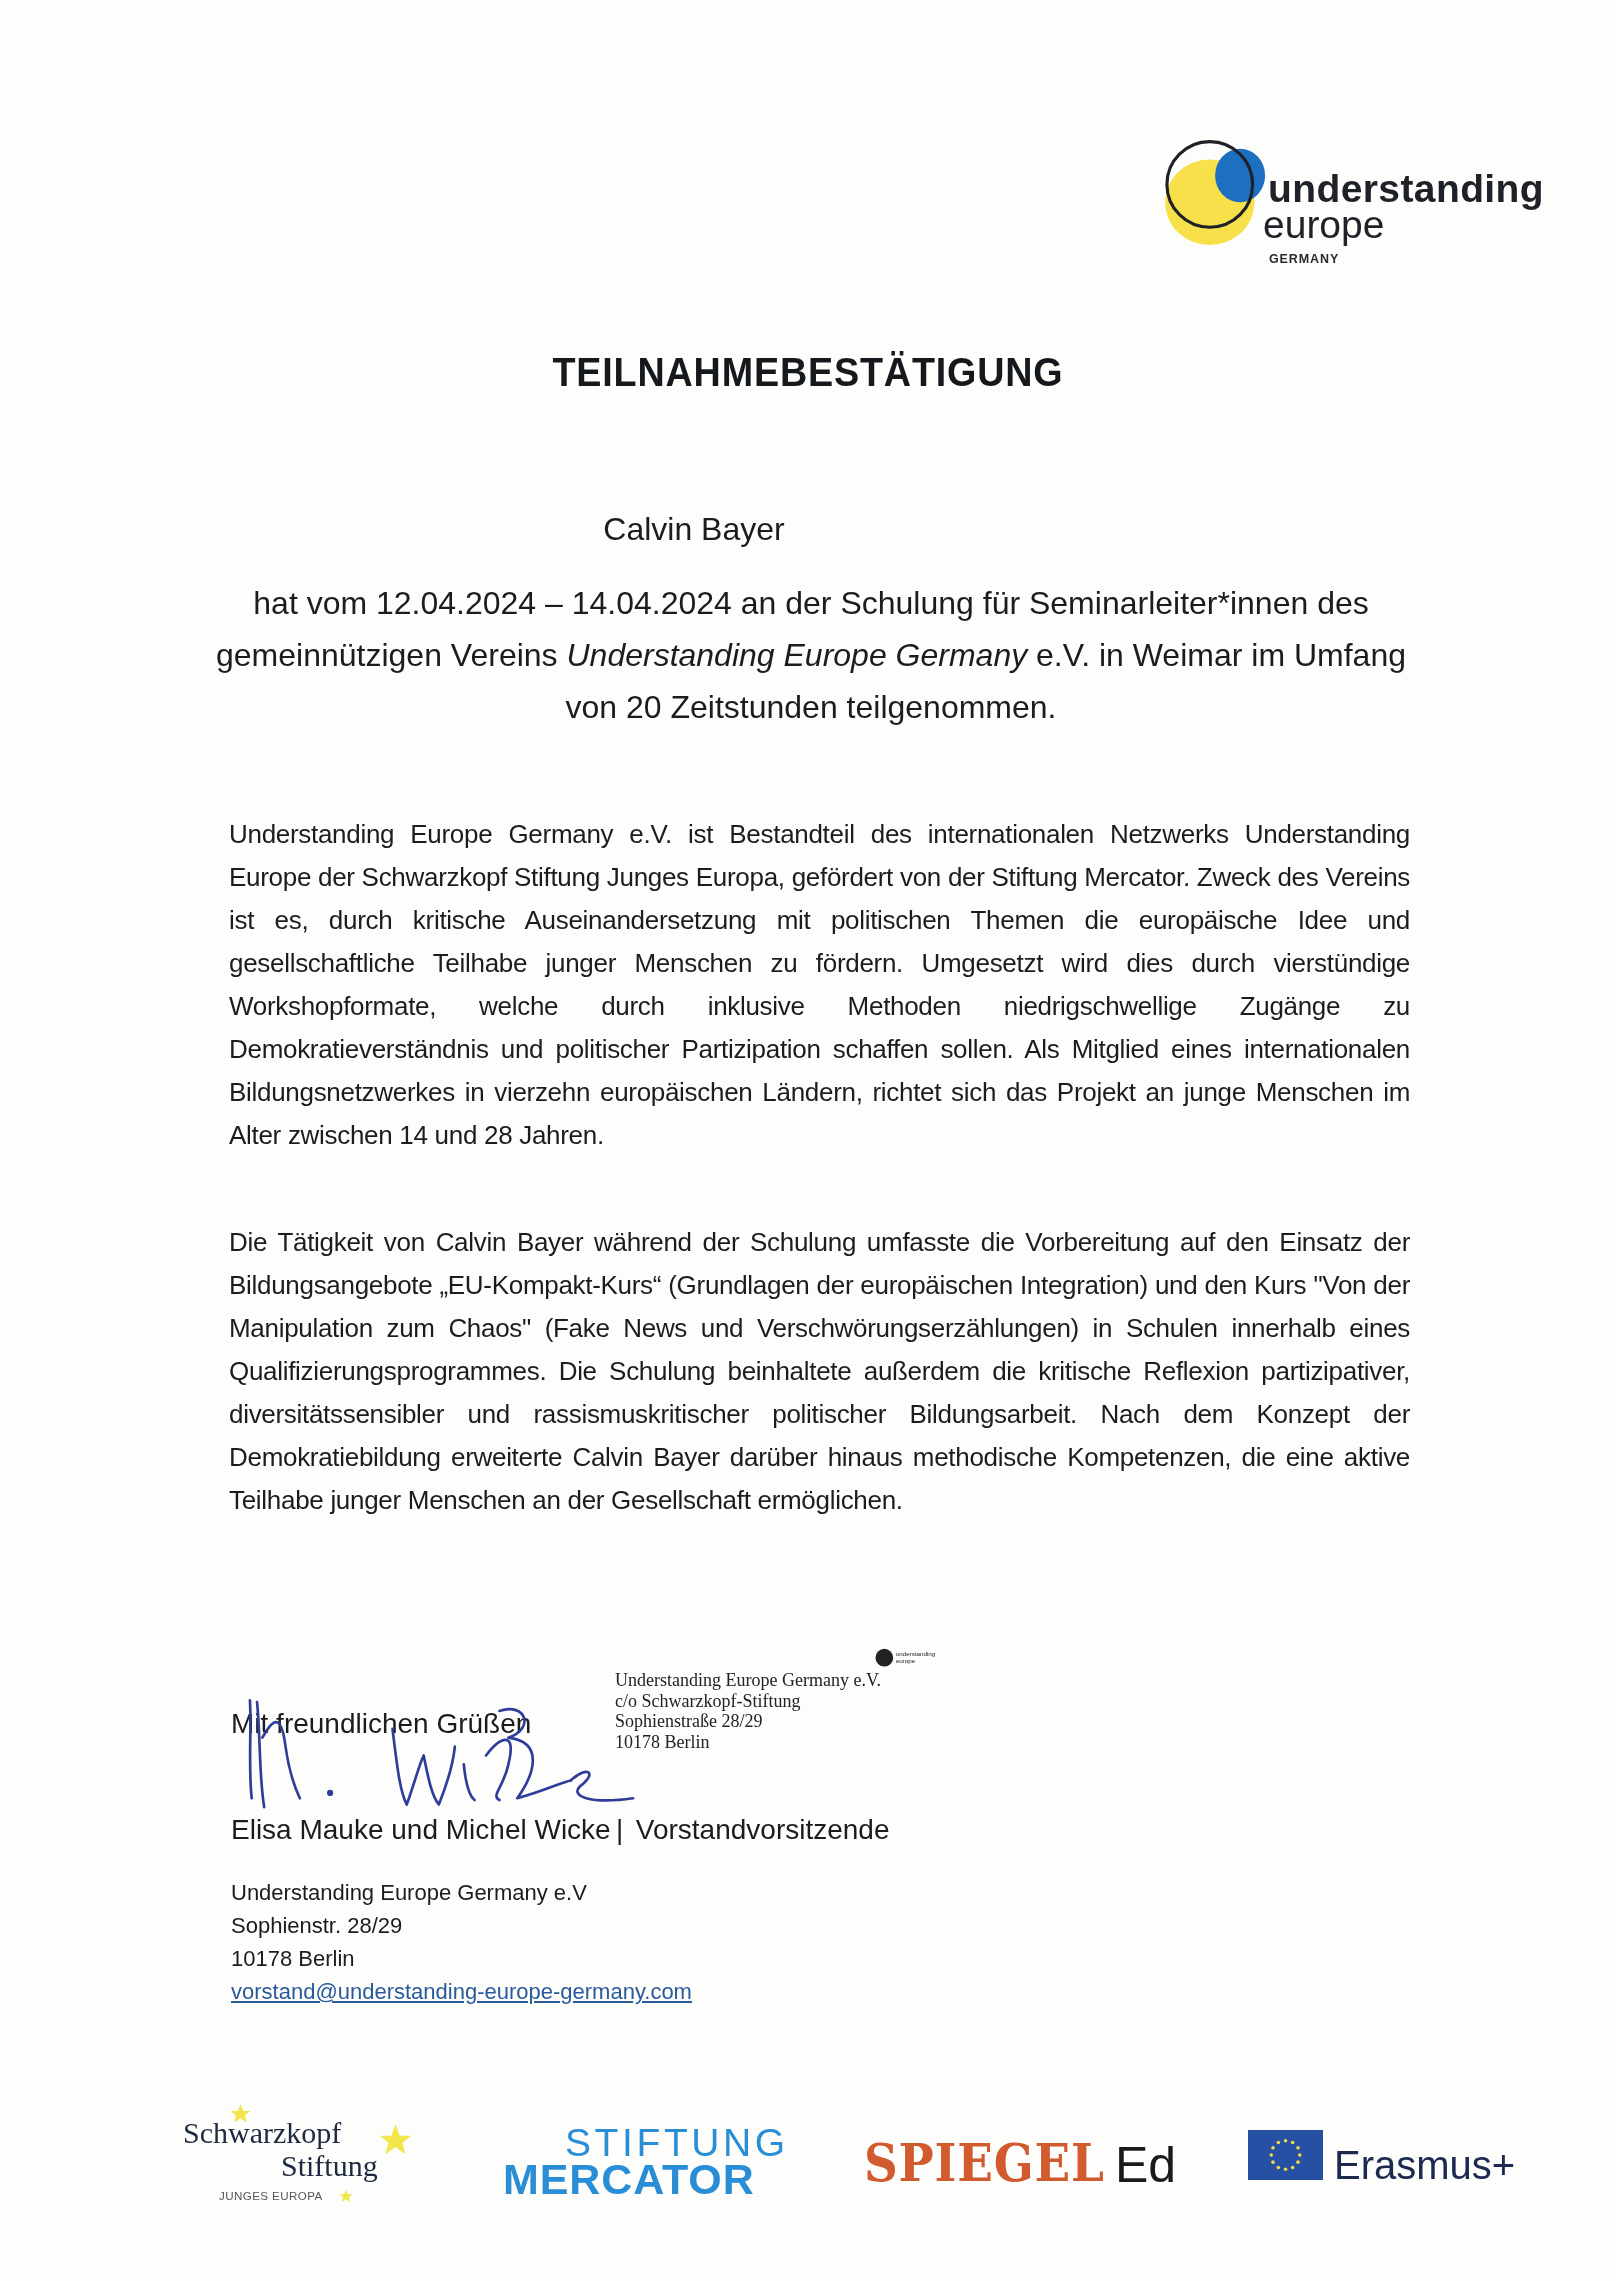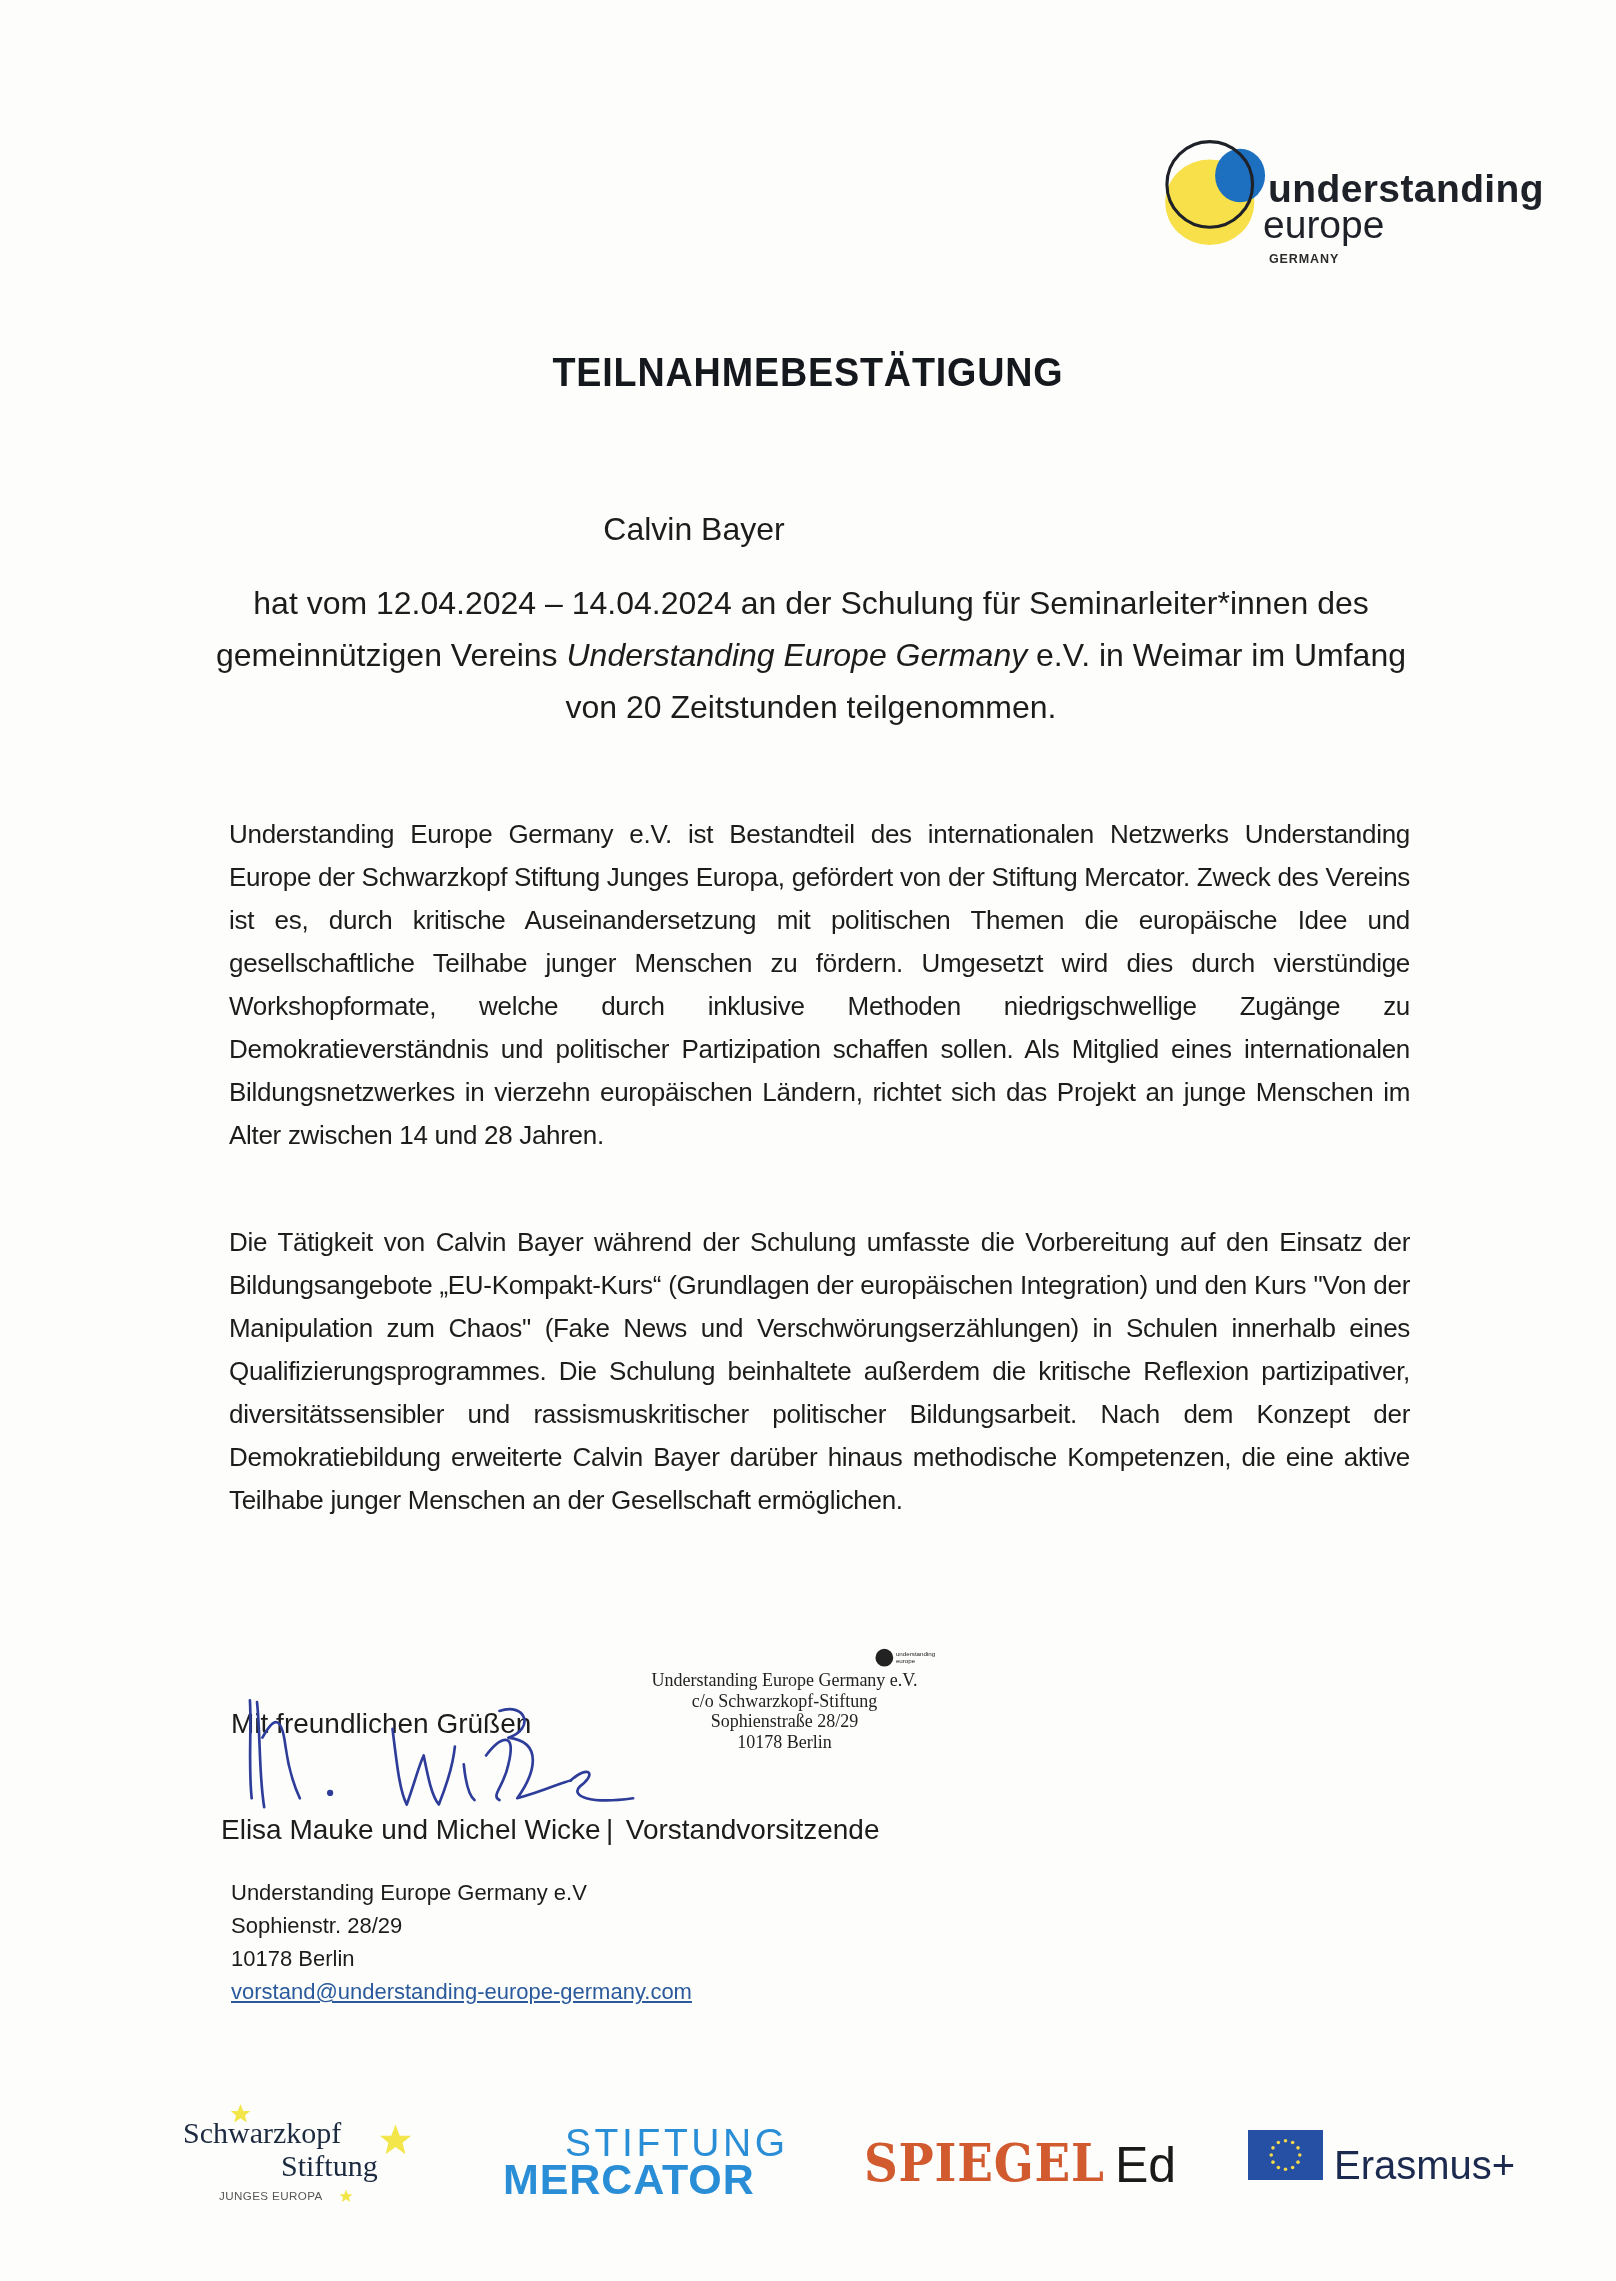--- a/index.html
+++ b/index.html
@@ -19,23 +19,23 @@
   .name { left: 0; width: 1388px; top: 511px; text-align: center; font-size: 32px; }
   .intro { left: 205px; width: 1212px; top: 577px; text-align: center; font-size: 32px; line-height: 52px; }
   .intro em { font-style: italic; margin-top: 20px; }
 
   .para { left: 229px; width: 1181px; font-size: 26px; line-height: 43px; text-align: justify; letter-spacing: -0.3px; }
   .p1 { top: 813px; }
   .p2 { top: 1221px; }
 
   .closing { left: 231px; top: 1708px; font-size: 28px; }
   .signature { left: 241px; top: 1693px; width: 401px; height: 125px; }
-  .stamp { left: 615px; top: 1649px; width: 339px; font-family: "Liberation Serif", serif; text-align: center; font-size: 18px; line-height: 20.5px; color: #222; }
+  .stamp { left: 615px; top: 1649px; width: 339px; font-family: "Liberation Serif", serif; font-size: 18px; line-height: 20.5px; color: #222; }
   .stamp .mini { position: absolute; right: 2.7px; top: -1.8px; width: 80px; height: 21.4px; }
-  .signers { left: 221px; top: 1814px; font-size: 28px; }
+  .signers { left: 231px; top: 1814px; font-size: 28px; }
   .signers .sep { margin: 0 12.5px 0 5.3px; }
 
   .address { left: 231px; top: 1876px; font-size: 22px; line-height: 33px; }
   .address a { color: #2a5a9c; text-decoration: underline; }
 
   .partner { position: absolute; }
   .schwarzkopf { left: 174px; top: 2103px; width: 267px; height: 98px; font-family: "Liberation Serif", serif; color: #1c2a40; }
   .schwarzkopf .l1 { position: absolute; left: 9px; top: 12.5px; font-size: 30px; }
   .schwarzkopf .l2 { position: absolute; left: 107px; top: 46px; font-size: 30px; }
   .schwarzkopf .l3 { position: absolute; left: 45px; top: 86px; font-size: 11.6px; font-family: "Liberation Sans", sans-serif; color: #555; letter-spacing: 0.4px; }

